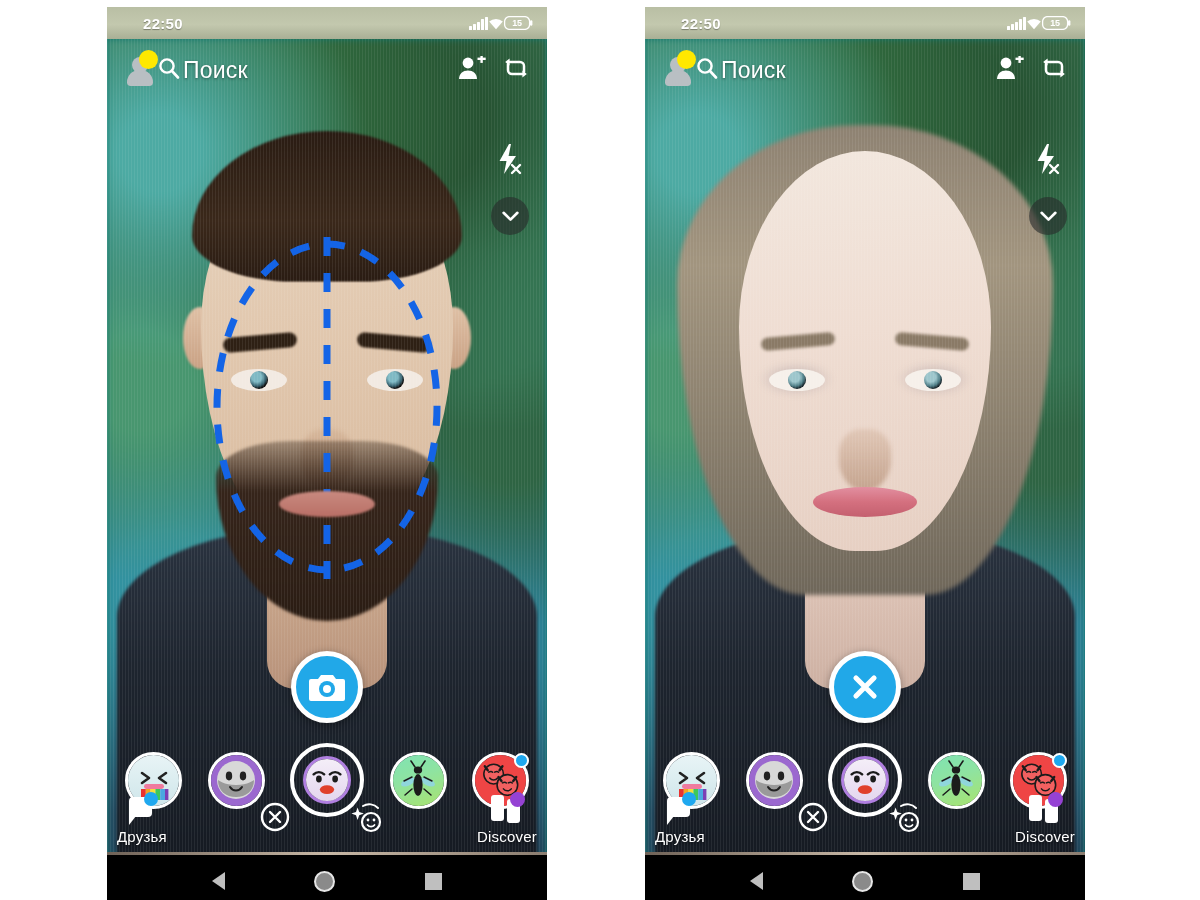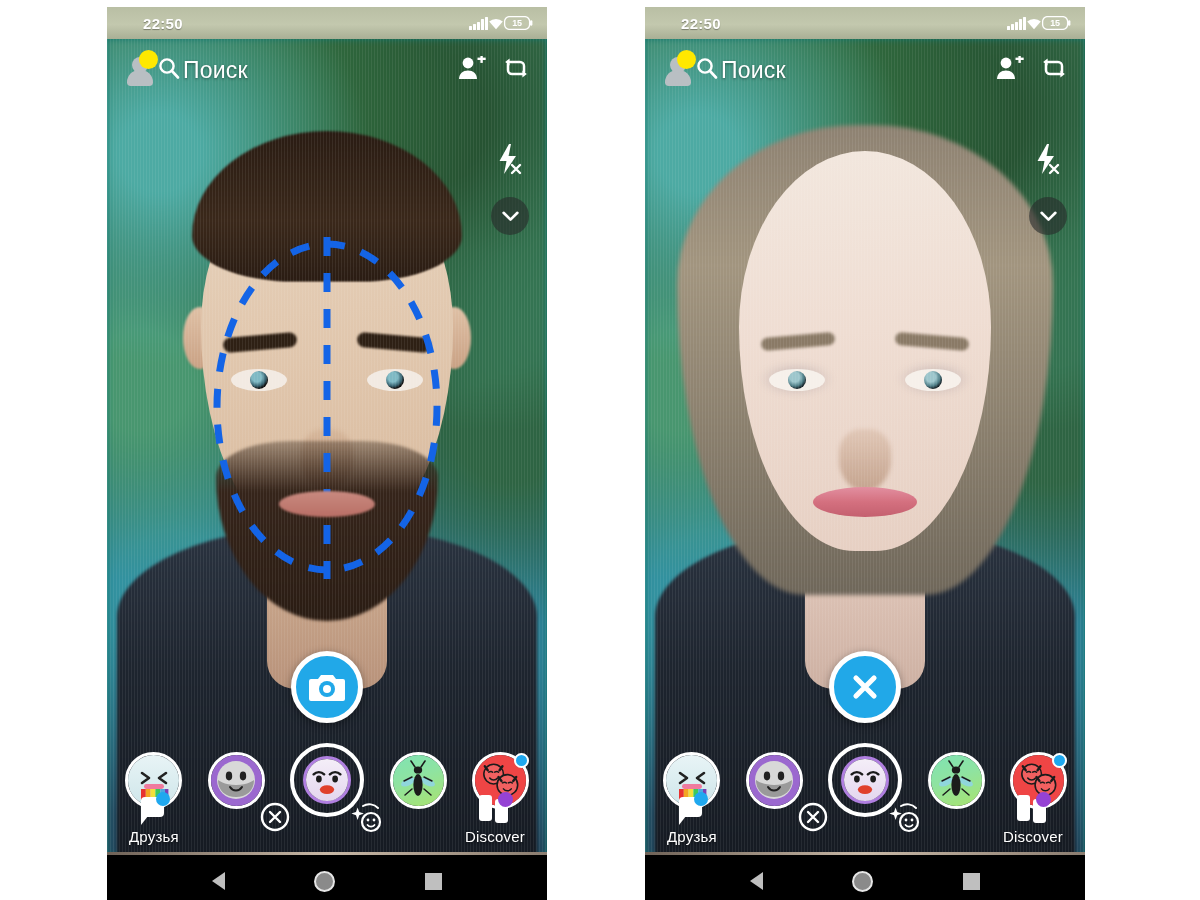--- a/index.html
+++ b/index.html
@@ -214,21 +214,21 @@
   }
   .badge {
     position:absolute; top:-2px; right:-3px; width:15px; height:15px;
     border-radius:50%; background:#1fa8ef; border:2px solid #fff;
   }
 
   
   .bottomnav {
     position:absolute; left:0; right:0; bottom:4px; height:74px;
     display:flex; align-items:flex-end; justify-content:space-between;
-    padding:0 22px 6px;
+    padding:0 10px 6px;
   }
   .nav-item { display:flex; flex-direction:column; align-items:center; gap:4px; }
   .nav-label {
     color:#fff; font-size:15px; letter-spacing:.2px;
     text-shadow:0 1px 3px rgba(0,0,0,.6);
   }
   .chat-ico { position:relative; width:30px; height:30px; }
   .chat-ico .bub {
     position:absolute; left:2px; top:3px; width:23px; height:20px;
     background:#fff; border-radius:4px 4px 4px 0;

